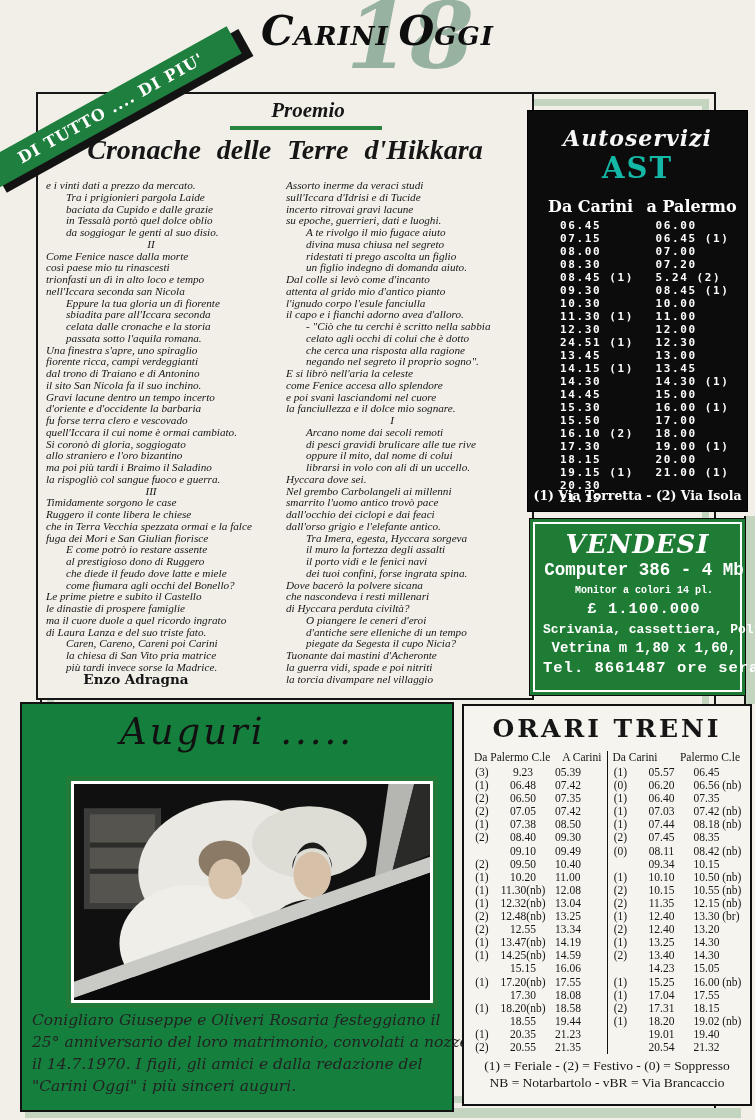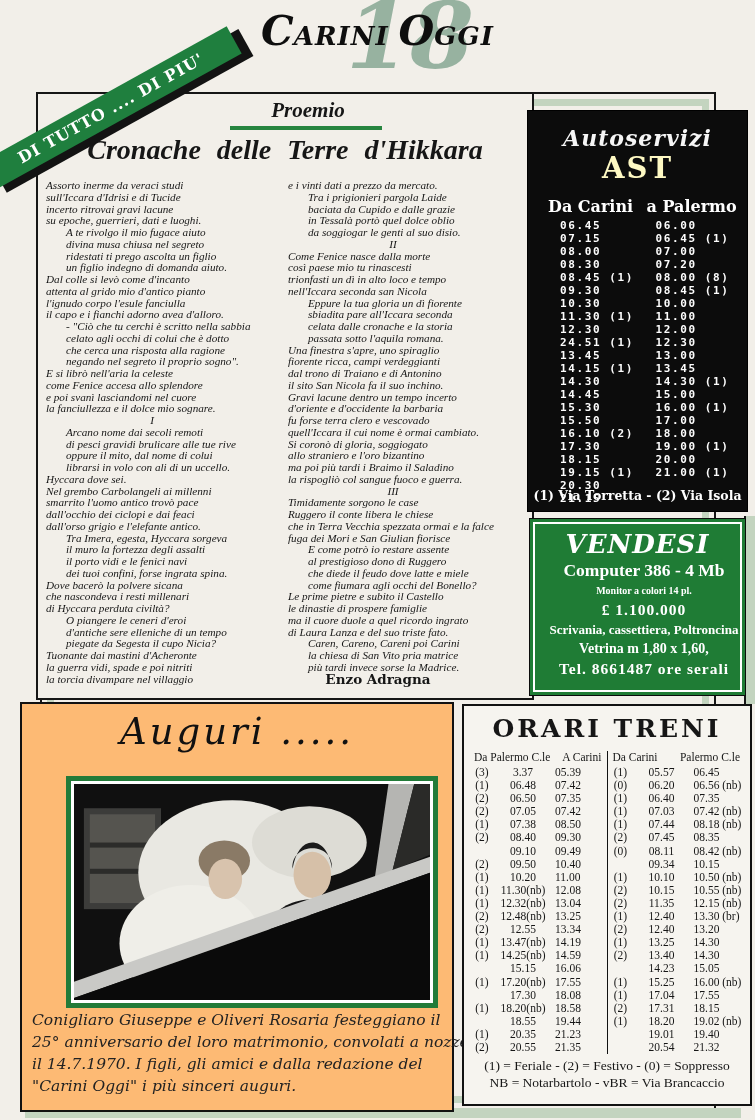--- a/index.html
+++ b/index.html
@@ -50,41 +50,41 @@
   .pl-author{font-style:normal;font-weight:bold;text-align:center;font-size:13.5px;
              font-family:"DejaVu Serif",serif;padding-right:60px;}
 
   
   .ast-box{position:absolute;left:527px;top:110px;width:219px;height:400px;background:#0c0c0c;
            border:1px solid #000;z-index:3;color:#fff;}
   .ast-title{ text-align:center;margin-top:14px;}
   .ast-title-italic{font-family:"DejaVu Serif",serif;font-style:italic;font-weight:bold;
                     font-size:22px;color:#f6f6f6;letter-spacing:1px;}
   .ast-title-green{font-family:"DejaVu Serif",serif;font-weight:bold;font-size:29px;
-                   color:#fef9c3;letter-spacing:2px;}
+                   color:#14b8a6;letter-spacing:2px;}
   .ast-headers{display:flex;margin-top:12px;padding:0 8px;}
   .ast-headers span{flex:1;font-family:"DejaVu Serif",serif;font-weight:bold;font-size:16px;}
   .ast-h1{padding-left:12px;}
   .ast-h2{padding-left:6px;}
   .ast-cols{display:flex;padding:3px 8px 0 8px;}
   .ast-col{flex:1;}
   .ast-col.dep{padding-left:24px;}
   .ast-col.arr{padding-left:12px;}
   .ast-time{font-family:"DejaVu Sans Mono",monospace;font-weight:bold;font-size:11px;
             letter-spacing:1.6px;line-height:13px;color:#fdfdfd;white-space:nowrap;}
   .ast-footnote{position:absolute;left:0;bottom:8px;width:100%;text-align:center;
                 font-family:"DejaVu Serif",serif;font-weight:bold;font-size:12.5px;}
 
   
   .vendesi-box{position:absolute;left:529px;top:518px;width:215px;height:176px;background:#1f7c35;
                border:1.5px solid #0c0c0c;z-index:3;color:#fff;text-align:center;
                box-shadow:inset 0 0 0 3px #1f7c35, inset 0 0 0 5px #ffffff;}
   .vendesi-title{font-family:"DejaVu Serif",serif;font-style:italic;font-weight:bold;
                  font-size:26px;letter-spacing:1px;margin-top:10px;line-height:30px;}
-  .v-line{font-family:Liberation Serif, serif;font-weight:bold;line-height:19.5px;white-space:nowrap;padding-left:13px;}
+  .v-line{font-family:Liberation Mono, monospace;font-weight:bold;line-height:19.5px;white-space:nowrap;padding-left:13px;}
   .v-line:nth-child(1){font-size:17.5px;margin-top:2px;}
   .v-line:nth-child(2){font-size:10px;}
   .v-line:nth-child(3){font-size:15.5px;letter-spacing:1px;}
   .v-line:nth-child(4){font-size:13px;}
   .v-line:nth-child(5){font-size:14px;}
   .v-line:nth-child(6){font-size:15.5px;letter-spacing:1px;}
   .v-line:nth-child(7){font-size:14.5px;letter-spacing:1.5px;}
 
   
   .trains-box{position:absolute;left:462px;top:704px;width:286px;height:398px;background:#f6f4ef;
@@ -95,21 +95,21 @@
   .t-half{flex:1;}
   .t-half.right{border-left:1.5px solid #111;}
   .t-head{display:flex;justify-content:space-between;padding:0 5px 3px 5px;font-size:11.5px;}
   .t-row{display:flex;line-height:13.1px;font-size:11.5px;}
   .t-code{width:26px;text-align:center;flex:none;}
   .t-dep{width:56px;text-align:center;flex:none;}
   .t-arr{flex:1;text-align:left;padding-left:4px;white-space:nowrap;}
   .t-legend{margin-top:3px;text-align:center;font-size:13.5px;line-height:17px;}
 
   
-  .auguri-panel{position:absolute;left:20px;top:702px;width:430px;height:406px;background:#fdba74;
+  .auguri-panel{position:absolute;left:20px;top:702px;width:430px;height:406px;background:#15803d;
                 border:2px solid #111;z-index:2;}
   .auguri-heading{position:absolute;left:0;top:6px;width:100%;text-align:center;
                   font-family:"DejaVu Serif",serif;font-style:italic;font-size:37px;
                   letter-spacing:3px;color:#111;}
   .photo-frame{position:absolute;left:44px;top:72px;width:356px;height:216px;background:#fff;
                border:5px solid #237b39;padding:3px;}
   .photo-frame svg{display:block;width:356px;height:216px;}
   .caption{position:absolute;left:10px;top:305px;width:412px;}
   .cap-line{font-style:italic;font-size:15.5px;line-height:22px;color:#222;white-space:nowrap;
             font-family:"DejaVu Serif",serif;}
@@ -132,20 +132,65 @@
 
   <div class="banner">
     <span>DI TUTTO .... DI PIU'</span>
   </div>
 
   <div class="poem-box">
     <div class="proemio-h">Proemio</div>
     <div class="proemio-underline"></div>
     <div class="poem-title">Cronache  delle  Terre  d'Hikkara</div>
     <div class="poem-cols">
+      <div class="poem-col second" id="poem-col2">
+          <div class="poem-line">e i vinti dati a prezzo da mercato.</div>
+          <div class="poem-line pl-indent">Tra i prigionieri pargola Laide</div>
+          <div class="poem-line pl-indent">baciata da Cupido e dalle grazie</div>
+          <div class="poem-line pl-indent">in Tessalà portò quel dolce oblio</div>
+          <div class="poem-line pl-indent">da soggiogar le genti al suo disio.</div>
+          <div class="poem-line pl-roman">II</div>
+          <div class="poem-line">Come Fenice nasce dalla morte</div>
+          <div class="poem-line">così paese mio tu rinascesti</div>
+          <div class="poem-line">trionfasti un dì in alto loco e tempo</div>
+          <div class="poem-line">nell'Iccara seconda san Nicola</div>
+          <div class="poem-line pl-indent">Eppure la tua gloria un dì fiorente</div>
+          <div class="poem-line pl-indent">sbiadita pare all'Iccara seconda</div>
+          <div class="poem-line pl-indent">celata dalle cronache e la storia</div>
+          <div class="poem-line pl-indent">passata sotto l'aquila romana.</div>
+          <div class="poem-line">Una finestra s'apre, uno spiraglio</div>
+          <div class="poem-line">fiorente ricca, campi verdeggianti</div>
+          <div class="poem-line">dal trono di Traiano e di Antonino</div>
+          <div class="poem-line">il sito San Nicola fa il suo inchino.</div>
+          <div class="poem-line">Gravi lacune dentro un tempo incerto</div>
+          <div class="poem-line">d'oriente e d'occidente la barbaria</div>
+          <div class="poem-line">fu forse terra clero e vescovado</div>
+          <div class="poem-line">quell'Iccara il cui nome è ormai cambiato.</div>
+          <div class="poem-line">Si coronò di gloria, soggiogato</div>
+          <div class="poem-line">allo straniero e l'oro bizantino</div>
+          <div class="poem-line">ma poi più tardi i Braimo il Saladino</div>
+          <div class="poem-line">la rispogliò col sangue fuoco e guerra.</div>
+          <div class="poem-line pl-roman">III</div>
+          <div class="poem-line">Timidamente sorgono le case</div>
+          <div class="poem-line">Ruggero il conte libera le chiese</div>
+          <div class="poem-line">che in Terra Vecchia spezzata ormai e la falce</div>
+          <div class="poem-line">fuga dei Mori e San Giulian fiorisce</div>
+          <div class="poem-line pl-indent">E come potrò io restare assente</div>
+          <div class="poem-line pl-indent">al prestigioso dono di Ruggero</div>
+          <div class="poem-line pl-indent">che diede il feudo dove latte e miele</div>
+          <div class="poem-line pl-indent">come fiumara agli occhi del Bonello?</div>
+          <div class="poem-line">Le prime pietre e subito il Castello</div>
+          <div class="poem-line">le dinastie di prospere famiglie</div>
+          <div class="poem-line">ma il cuore duole a quel ricordo ingrato</div>
+          <div class="poem-line">di Laura Lanza e del suo triste fato.</div>
+          <div class="poem-line pl-indent">Caren, Careno, Careni poi Carini</div>
+          <div class="poem-line pl-indent">la chiesa di San Vito pria matrice</div>
+          <div class="poem-line pl-indent">più tardi invece sorse la Madrice.</div>
+          <div class="poem-line pl-author">Enzo Adragna</div>
+        </div>
       <div class="poem-col" id="poem-col1">
           <div class="poem-line">Assorto inerme da veraci studi</div>
           <div class="poem-line">sull'Iccara d'Idrisi e di Tucide</div>
           <div class="poem-line">incerto ritrovai gravi lacune</div>
           <div class="poem-line">su epoche, guerrieri, dati e luoghi.</div>
           <div class="poem-line pl-indent">A te rivolgo il mio fugace aiuto</div>
           <div class="poem-line pl-indent">divina musa chiusa nel segreto</div>
           <div class="poem-line pl-indent">ridestati ti prego ascolta un figlio</div>
           <div class="poem-line pl-indent">un figlio indegno di domanda aiuto.</div>
           <div class="poem-line">Dal colle si levò come d'incanto</div>
@@ -177,65 +222,20 @@
           <div class="poem-line">Dove bacerò la polvere sicana</div>
           <div class="poem-line">che nascondeva i resti millenari</div>
           <div class="poem-line">di Hyccara perduta civiltà?</div>
           <div class="poem-line pl-indent">O piangere le ceneri d'eroi</div>
           <div class="poem-line pl-indent">d'antiche sere elleniche di un tempo</div>
           <div class="poem-line pl-indent">piegate da Segesta il cupo Nicia?</div>
           <div class="poem-line">Tuonante dai mastini d'Acheronte</div>
           <div class="poem-line">la guerra vidi, spade e poi nitriti</div>
           <div class="poem-line">la torcia divampare nel villaggio</div>
         </div>
-      <div class="poem-col second" id="poem-col2">
-          <div class="poem-line">e i vinti dati a prezzo da mercato.</div>
-          <div class="poem-line pl-indent">Tra i prigionieri pargola Laide</div>
-          <div class="poem-line pl-indent">baciata da Cupido e dalle grazie</div>
-          <div class="poem-line pl-indent">in Tessalà portò quel dolce oblio</div>
-          <div class="poem-line pl-indent">da soggiogar le genti al suo disio.</div>
-          <div class="poem-line pl-roman">II</div>
-          <div class="poem-line">Come Fenice nasce dalla morte</div>
-          <div class="poem-line">così paese mio tu rinascesti</div>
-          <div class="poem-line">trionfasti un dì in alto loco e tempo</div>
-          <div class="poem-line">nell'Iccara seconda san Nicola</div>
-          <div class="poem-line pl-indent">Eppure la tua gloria un dì fiorente</div>
-          <div class="poem-line pl-indent">sbiadita pare all'Iccara seconda</div>
-          <div class="poem-line pl-indent">celata dalle cronache e la storia</div>
-          <div class="poem-line pl-indent">passata sotto l'aquila romana.</div>
-          <div class="poem-line">Una finestra s'apre, uno spiraglio</div>
-          <div class="poem-line">fiorente ricca, campi verdeggianti</div>
-          <div class="poem-line">dal trono di Traiano e di Antonino</div>
-          <div class="poem-line">il sito San Nicola fa il suo inchino.</div>
-          <div class="poem-line">Gravi lacune dentro un tempo incerto</div>
-          <div class="poem-line">d'oriente e d'occidente la barbaria</div>
-          <div class="poem-line">fu forse terra clero e vescovado</div>
-          <div class="poem-line">quell'Iccara il cui nome è ormai cambiato.</div>
-          <div class="poem-line">Si coronò di gloria, soggiogato</div>
-          <div class="poem-line">allo straniero e l'oro bizantino</div>
-          <div class="poem-line">ma poi più tardi i Braimo il Saladino</div>
-          <div class="poem-line">la rispogliò col sangue fuoco e guerra.</div>
-          <div class="poem-line pl-roman">III</div>
-          <div class="poem-line">Timidamente sorgono le case</div>
-          <div class="poem-line">Ruggero il conte libera le chiese</div>
-          <div class="poem-line">che in Terra Vecchia spezzata ormai e la falce</div>
-          <div class="poem-line">fuga dei Mori e San Giulian fiorisce</div>
-          <div class="poem-line pl-indent">E come potrò io restare assente</div>
-          <div class="poem-line pl-indent">al prestigioso dono di Ruggero</div>
-          <div class="poem-line pl-indent">che diede il feudo dove latte e miele</div>
-          <div class="poem-line pl-indent">come fiumara agli occhi del Bonello?</div>
-          <div class="poem-line">Le prime pietre e subito il Castello</div>
-          <div class="poem-line">le dinastie di prospere famiglie</div>
-          <div class="poem-line">ma il cuore duole a quel ricordo ingrato</div>
-          <div class="poem-line">di Laura Lanza e del suo triste fato.</div>
-          <div class="poem-line pl-indent">Caren, Careno, Careni poi Carini</div>
-          <div class="poem-line pl-indent">la chiesa di San Vito pria matrice</div>
-          <div class="poem-line pl-indent">più tardi invece sorse la Madrice.</div>
-          <div class="poem-line pl-author">Enzo Adragna</div>
-        </div>
     </div>
   </div>
 
   <div class="ast-box">
     <div class="ast-title">
       <span class="ast-title-italic">Autoservizi</span>
       <span class="ast-title-green">AST</span>
     </div>
     <div class="ast-headers">
       <span class="ast-h1">Da Carini</span>
@@ -264,21 +264,21 @@
           <div class="ast-time">18.15</div>
           <div class="ast-time">19.15 (1)</div>
           <div class="ast-time">20.30</div>
           <div class="ast-time">21.15</div>
         </div>
       <div class="ast-col arr" id="ast-arr">
           <div class="ast-time">06.00</div>
           <div class="ast-time">06.45 (1)</div>
           <div class="ast-time">07.00</div>
           <div class="ast-time">07.20</div>
-          <div class="ast-time">08.00 (8)</div>
+          <div class="ast-time">5.24 (2)</div>
           <div class="ast-time">08.45 (1)</div>
           <div class="ast-time">10.00</div>
           <div class="ast-time">11.00</div>
           <div class="ast-time">12.00</div>
           <div class="ast-time">12.30</div>
           <div class="ast-time">13.00</div>
           <div class="ast-time">13.45</div>
           <div class="ast-time">14.30 (1)</div>
           <div class="ast-time">15.00</div>
           <div class="ast-time">16.00 (1)</div>
@@ -308,21 +308,21 @@
     <div class="trains-title">ORARI TRENI</div>
     <div class="trains-cols">
       <div class="t-half">
         <div class="t-head">
           <span>Da Palermo C.le</span>
           <span>A Carini</span>
         </div>
         <div id="train-left">
             <div class="t-row">
               <span class="t-code">(3)</span>
-              <span class="t-dep">3.37</span>
+              <span class="t-dep">9.23</span>
               <span class="t-arr">05.39</span>
             </div>
             <div class="t-row">
               <span class="t-code">(1)</span>
               <span class="t-dep">06.48</span>
               <span class="t-arr">07.42</span>
             </div>
             <div class="t-row">
               <span class="t-code">(2)</span>
               <span class="t-dep">06.50</span>

